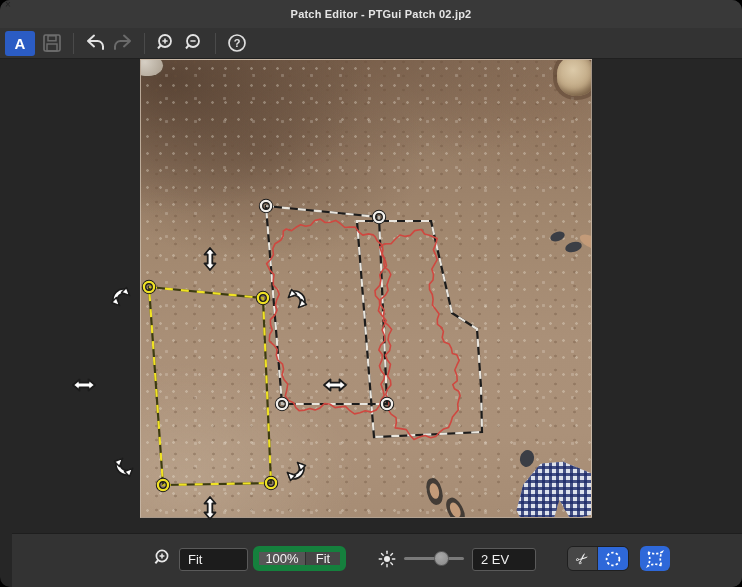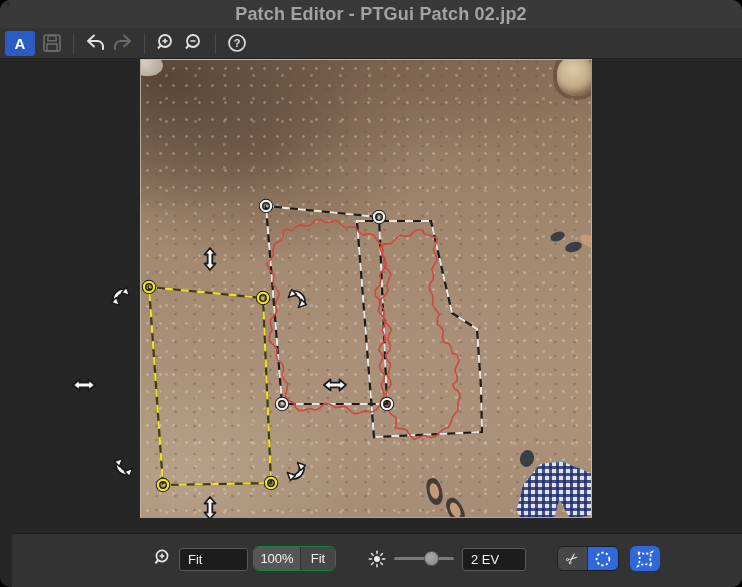--- a/index.html
+++ b/index.html
@@ -2,21 +2,21 @@
 <html><head>
 <meta charset="utf-8">
 <style>
   html,body{margin:0;padding:0;background:#000;}
   *{box-sizing:border-box;font-family:"Liberation Sans",sans-serif;}
   .window{position:relative;width:742px;height:587px;background:#262626;overflow:hidden;
           border-radius:10px;}
   
   .titlebar{position:absolute;left:0;top:0;width:100%;height:28px;background:#393939;
             display:flex;align-items:center;justify-content:center;}
-  .title{font-size:18px;font-weight:bold;color:#a3a3a3;letter-spacing:.2px;margin-left:20px;}
+  .title{font-size:11px;font-weight:bold;color:#e5e5e5;letter-spacing:.2px;margin-left:20px;}
   .win-close{position:absolute;left:5px;top:-1px;font-size:10px;color:#232323;}
   
   .toolbar{position:absolute;left:0;top:28px;width:100%;height:31px;background:#333;
            border-bottom:1px solid #202020;display:flex;align-items:center;padding-left:5px;}
   .tb-btn{display:flex;align-items:center;justify-content:center;height:25px;border-radius:3px;}
   .a-btn{width:30px;font-size:15px;font-weight:bold;color:#fff;margin-right:3px;}
   .icon-btn{width:28px;}
   .tb-sep{width:1px;height:21px;background:#4a4a4a;margin:0 7px;}
   
   .canvas{position:absolute;left:0;top:60px;width:742px;height:473px;background:#262626;}
@@ -49,21 +49,21 @@
   .skin{position:absolute;background:#c39b79;border-radius:50%;}
   .sandal{position:absolute;background:#433c36;border-radius:45%;}
   .sandal .skin{left:3px;top:5px;width:9px;height:16px;}
   .overlay{position:absolute;left:0;top:0;width:742px;height:587px;pointer-events:none;}
   
   .bottombar{position:absolute;left:12px;bottom:0;width:100%;height:54px;background:#333;
              border-top:1px solid #1e1e1e;display:flex;align-items:flex-end;padding:9px 0 16px 140px;}
   .bb{display:flex;align-items:center;height:25px;}
   .text-input{height:23px;background:#1c1c1c;border:1px solid #5a5a5a;border-radius:3px;
               color:#f0f0f0;font-size:13px;padding:0 0 0 8px;outline:none;}
-  .seg-group{display:flex;height:25px;border:1px solid #15803d;border-radius:6px;overflow:hidden;}
+  .seg-group{display:flex;height:25px;border:6px solid #15803d;border-radius:6px;overflow:hidden;}
   .seg{display:flex;align-items:center;justify-content:center;color:#f2f2f2;font-size:13px;height:100%;}
   .seg-light{background:#565656;}
   .seg-dark{background:#464646;border-left:1px solid #2e2e2e;}
   .tool-group{display:flex;height:25px;border-radius:6px;overflow:hidden;border:1px solid #1f1f1f;}
   .tool-seg{width:30px;display:flex;align-items:center;justify-content:center;height:100%;}
   .blob-btn{width:30px;height:25px;border-radius:6px;display:flex;align-items:center;justify-content:center;}
   .scissors{font-size:15px;color:#f0f0f0;display:inline-block;transform:rotate(-40deg);}
   .slider{position:relative;width:60px;height:25px;margin:0 8px;}
   .slider .track{position:absolute;left:0;right:0;top:11px;height:3px;background:#7a7a7a;border-radius:2px;}
   .slider .thumb{position:absolute;top:5px;width:15px;height:15px;border-radius:50%;

